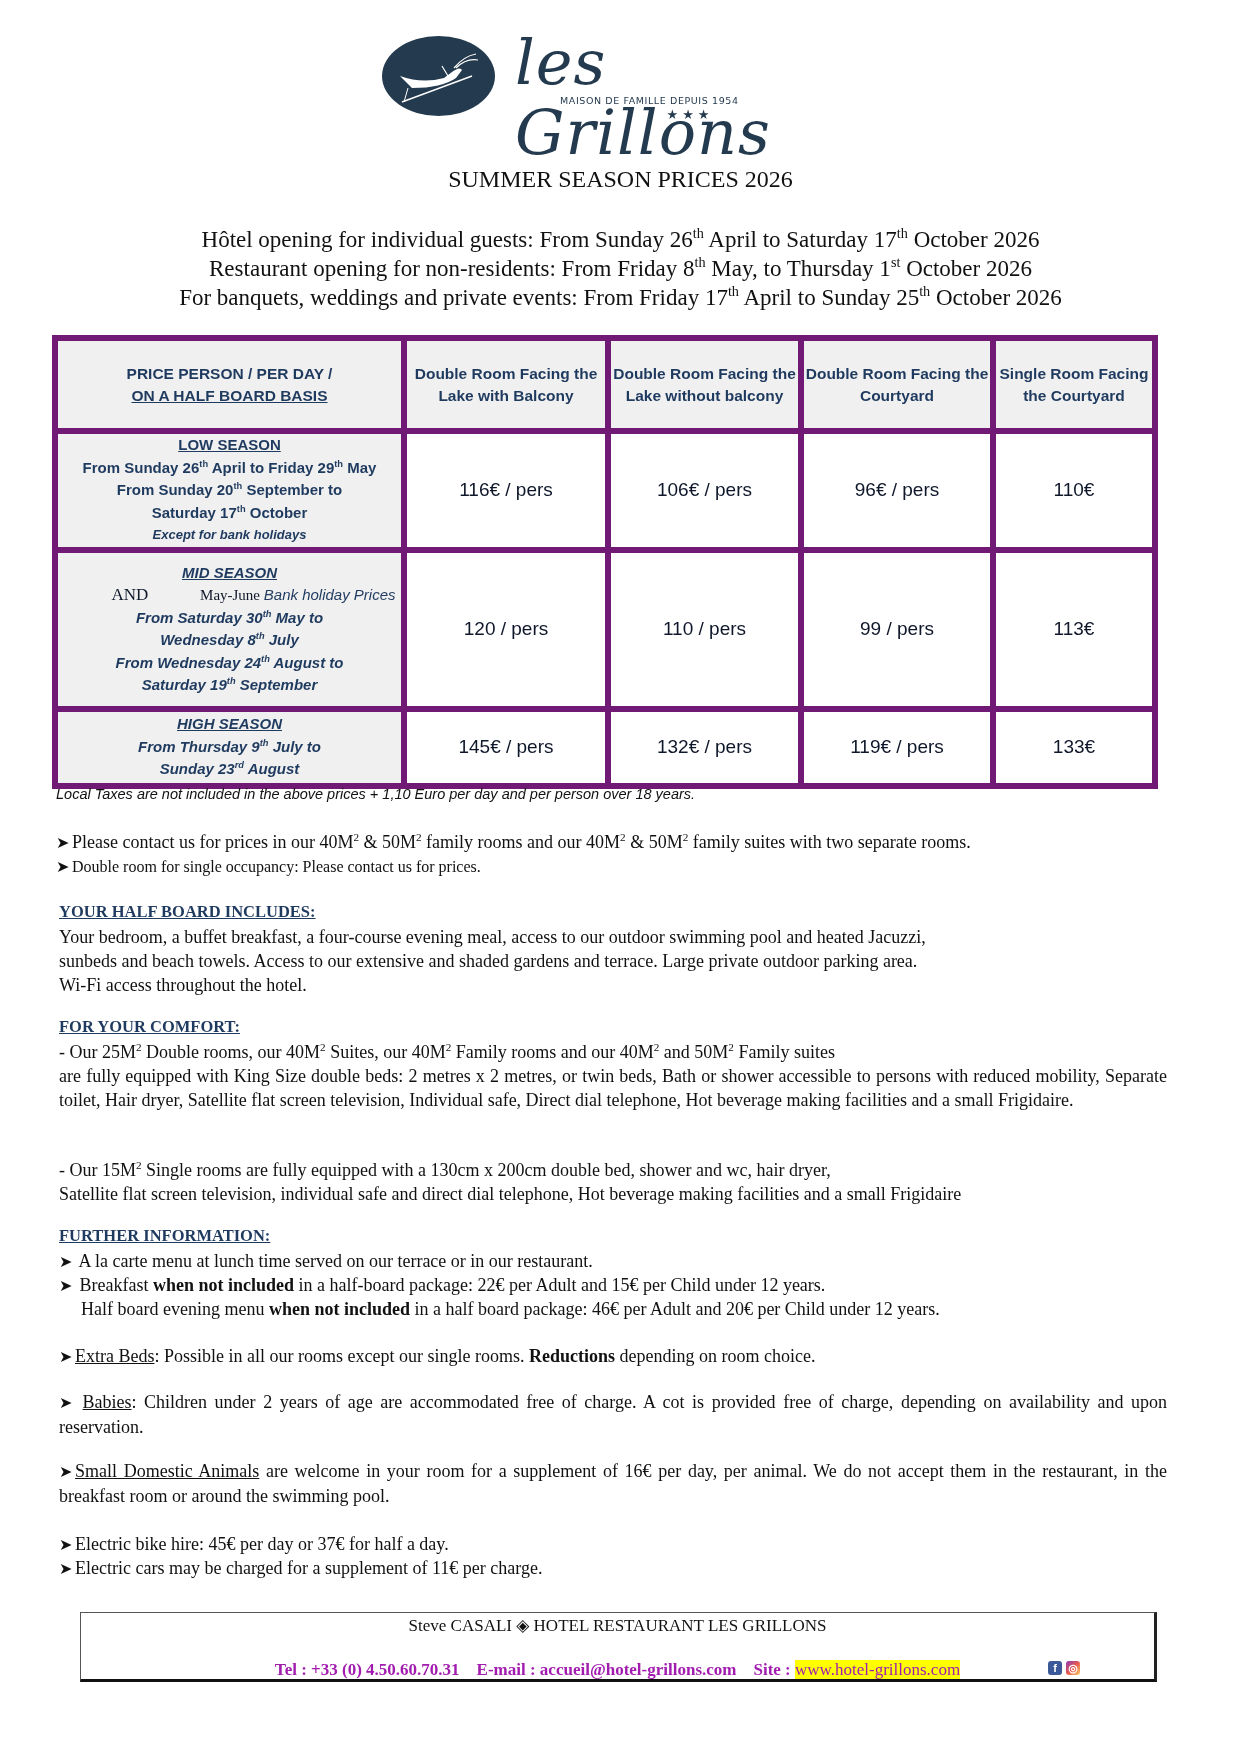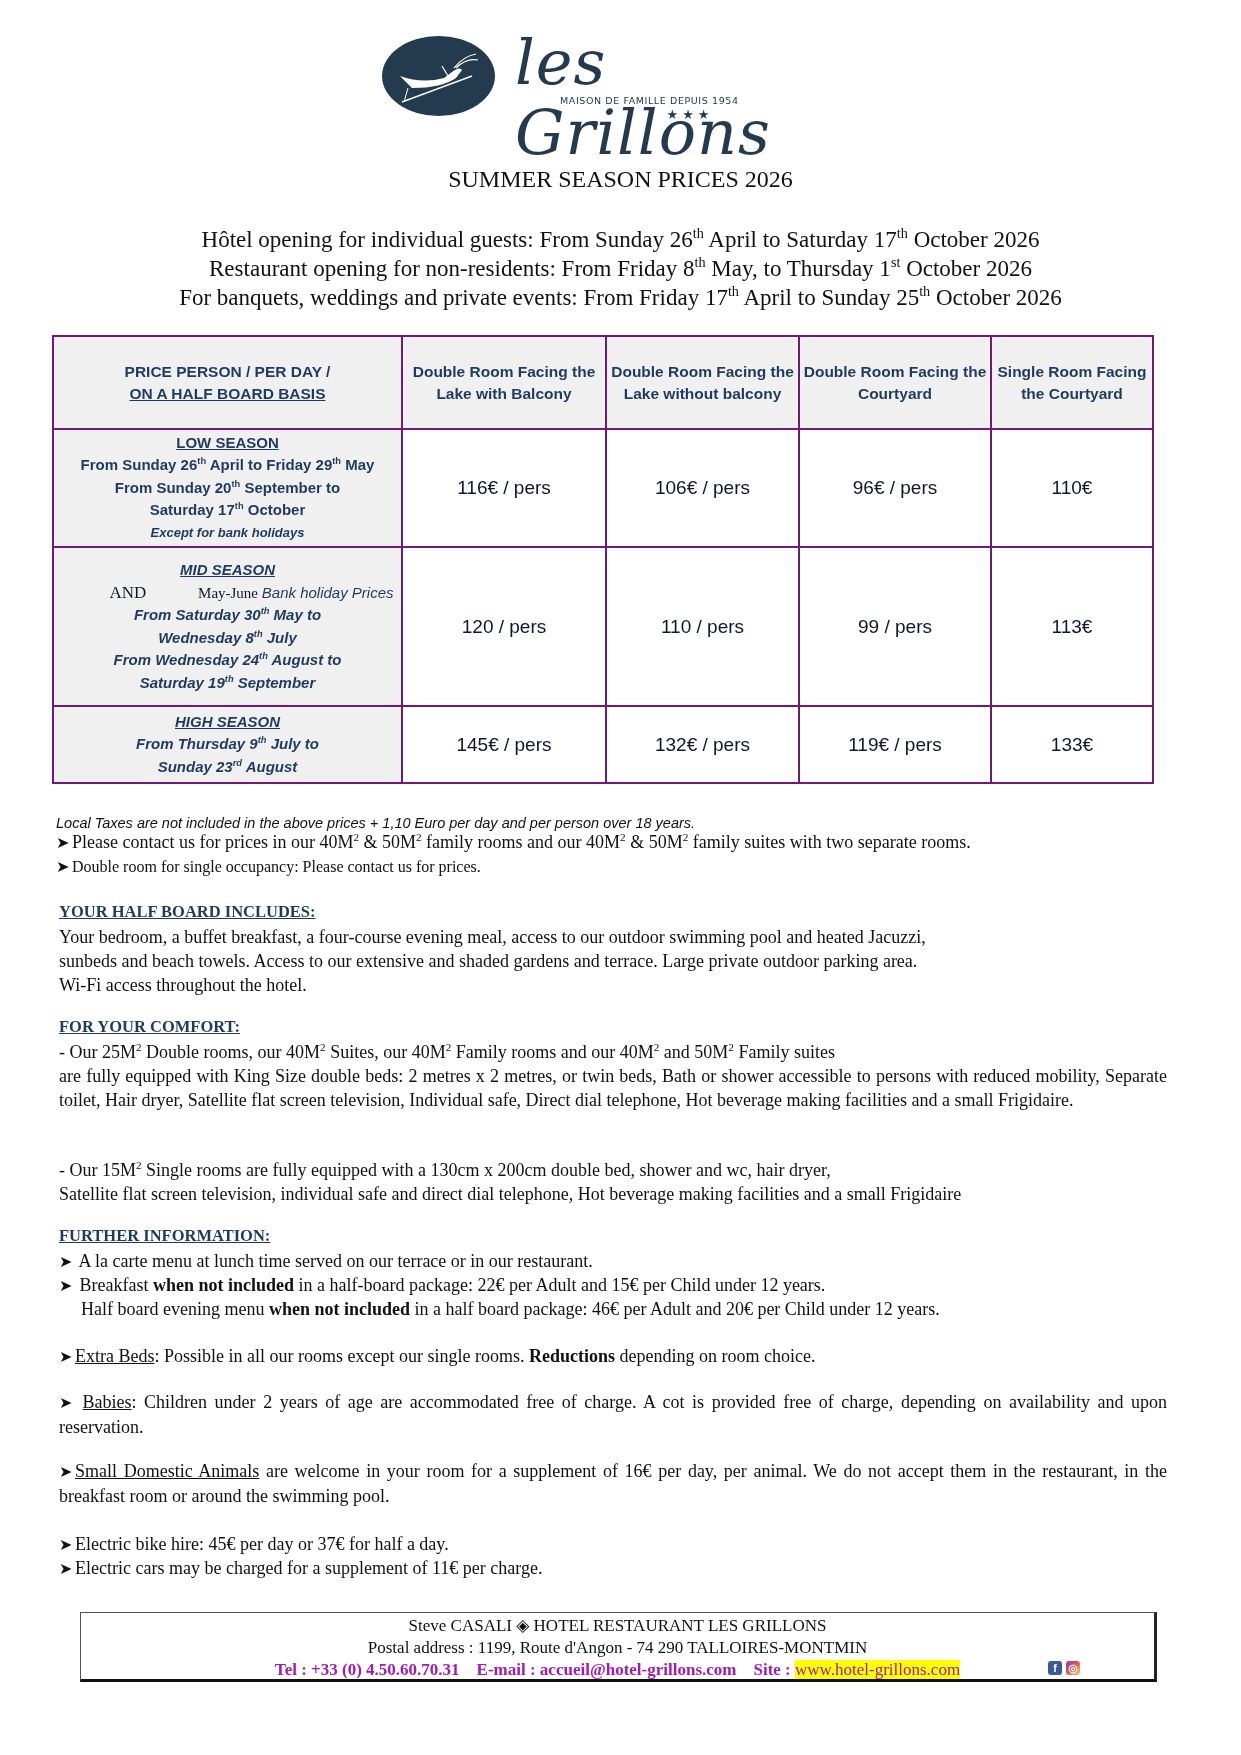--- a/index.html
+++ b/index.html
@@ -1,34 +1,34 @@
 <!DOCTYPE html>
 <html><head>
 <meta charset="utf-8">
 <style>
   html, body { margin:0; padding:0; background:#ffffff; }
   body { width:1241px; height:1755px; position:relative; overflow:hidden; color:#111; }
   .abs { position:absolute; }
   .serif { font-family:"Liberation Serif","DejaVu Serif",serif; }
-  .sans { font-family:"Liberation Sans","DejaVu Sans",sans-serif;margin-top:29px; }
+  .sans { font-family:"Liberation Sans","DejaVu Sans",sans-serif; }
   .navy { color:#a21caf; }
 
   
   #logo-oval { left:382px; top:36px; width:113px; height:80px; border-radius:50%; background:#243a4e; }
   #logo-script { left:515px; top:28px; width:330px; font-family:"DejaVu Serif","Liberation Serif",serif; font-style:italic; font-size:62px; color:#243a4e; line-height:70px; letter-spacing:1px; }
   #logo-tagline { left:560px; top:95px; width:260px; text-align:left; font-family:"DejaVu Sans","Liberation Sans",sans-serif; font-size:9.5px; letter-spacing:0.6px; color:#243a4e; }
   #logo-stars { left:560px; top:107px; width:260px; text-align:center; font-size:13px; letter-spacing:4px; color:#243a4e; }
 
   #title { left:0; top:166px; width:1241px; text-align:center; font-size:24px; }
   .opening { left:0; width:1241px; text-align:center; font-size:23px; line-height:29px; }
   sup { font-size:0.62em; line-height:0; }
 
   
   #price-table { left:52px; top:335px; width:1100px; border-collapse:collapse; table-layout:fixed; }
-  #price-table td, #price-table th { border:2px solid #701a75; text-align:center; vertical-align:middle; padding:0 1px; }
+  #price-table td, #price-table th { border:6px solid #701a75; text-align:center; vertical-align:middle; padding:0 1px; }
   #price-table th { background:#f0f0f0; font-family:"Liberation Sans","DejaVu Sans",sans-serif; font-weight:bold; font-size:15.5px; color:#1f3a5f; line-height:22px; }
   #price-table td.season { background:#f0f0f0; font-family:"Liberation Sans","DejaVu Sans",sans-serif; font-weight:bold; font-size:15px; color:#1f3a5f; line-height:22.5px; }
   #price-table td.price { font-family:"Liberation Sans","DejaVu Sans",sans-serif; font-size:19px; color:#0f172a; }
   .u { text-decoration:underline; }
   .i { font-style:italic; }
   .small-i { font-style:italic; font-size:13px; }
   .and-serif { font-family:"Liberation Serif",serif; font-weight:normal; color:#0f172a; font-size:17px;margin-left:48px; }
   .bh-italic { font-style:italic; font-weight:normal; }
 
   #tax-note { left:56px; top:786px; font-size:14.5px; font-style:italic; }
@@ -178,21 +178,20 @@
   <span class="chev">➤</span><span>Electric bike hire: 45€ per day or 37€ for half a day.</span>
 </div>
 <div class="abs serif line" style="top:1556px; left:59px;">
   <span class="chev">➤</span><span>Electric cars may be charged for a supplement of 11€ per charge.</span>
 </div>
 
 <div class="abs serif" id="footer">
   <div class="fline" style="top:2px;">
     <span>Steve CASALI </span><span>◈</span><span> HOTEL RESTAURANT LES GRILLONS</span>
   </div>
-  <div class="fline" style="top:24px;">Postal address : 1199, Route d'Angon - 74 290 TALLOIRES-MONTMIN</div>
   <div class="fline navy" style="top:46px; font-weight:bold;">
     <span>Tel : +33 (0) 4.50.60.70.31</span>&nbsp;&nbsp;&nbsp;
     <span>E-mail : accueil@hotel-grillons.com</span>&nbsp;&nbsp;&nbsp;
     <span>Site : </span><span class="hl" style="font-weight:normal;">www.hotel-grillons.com</span>
   </div>
   <span class="social" style="left:967px; background:#3b5998;">f</span>
   <span class="social" style="left:985px; background:linear-gradient(135deg,#8a3ab9,#e95950,#fccc63);">◎</span>
 </div>
 
 </body></html>

